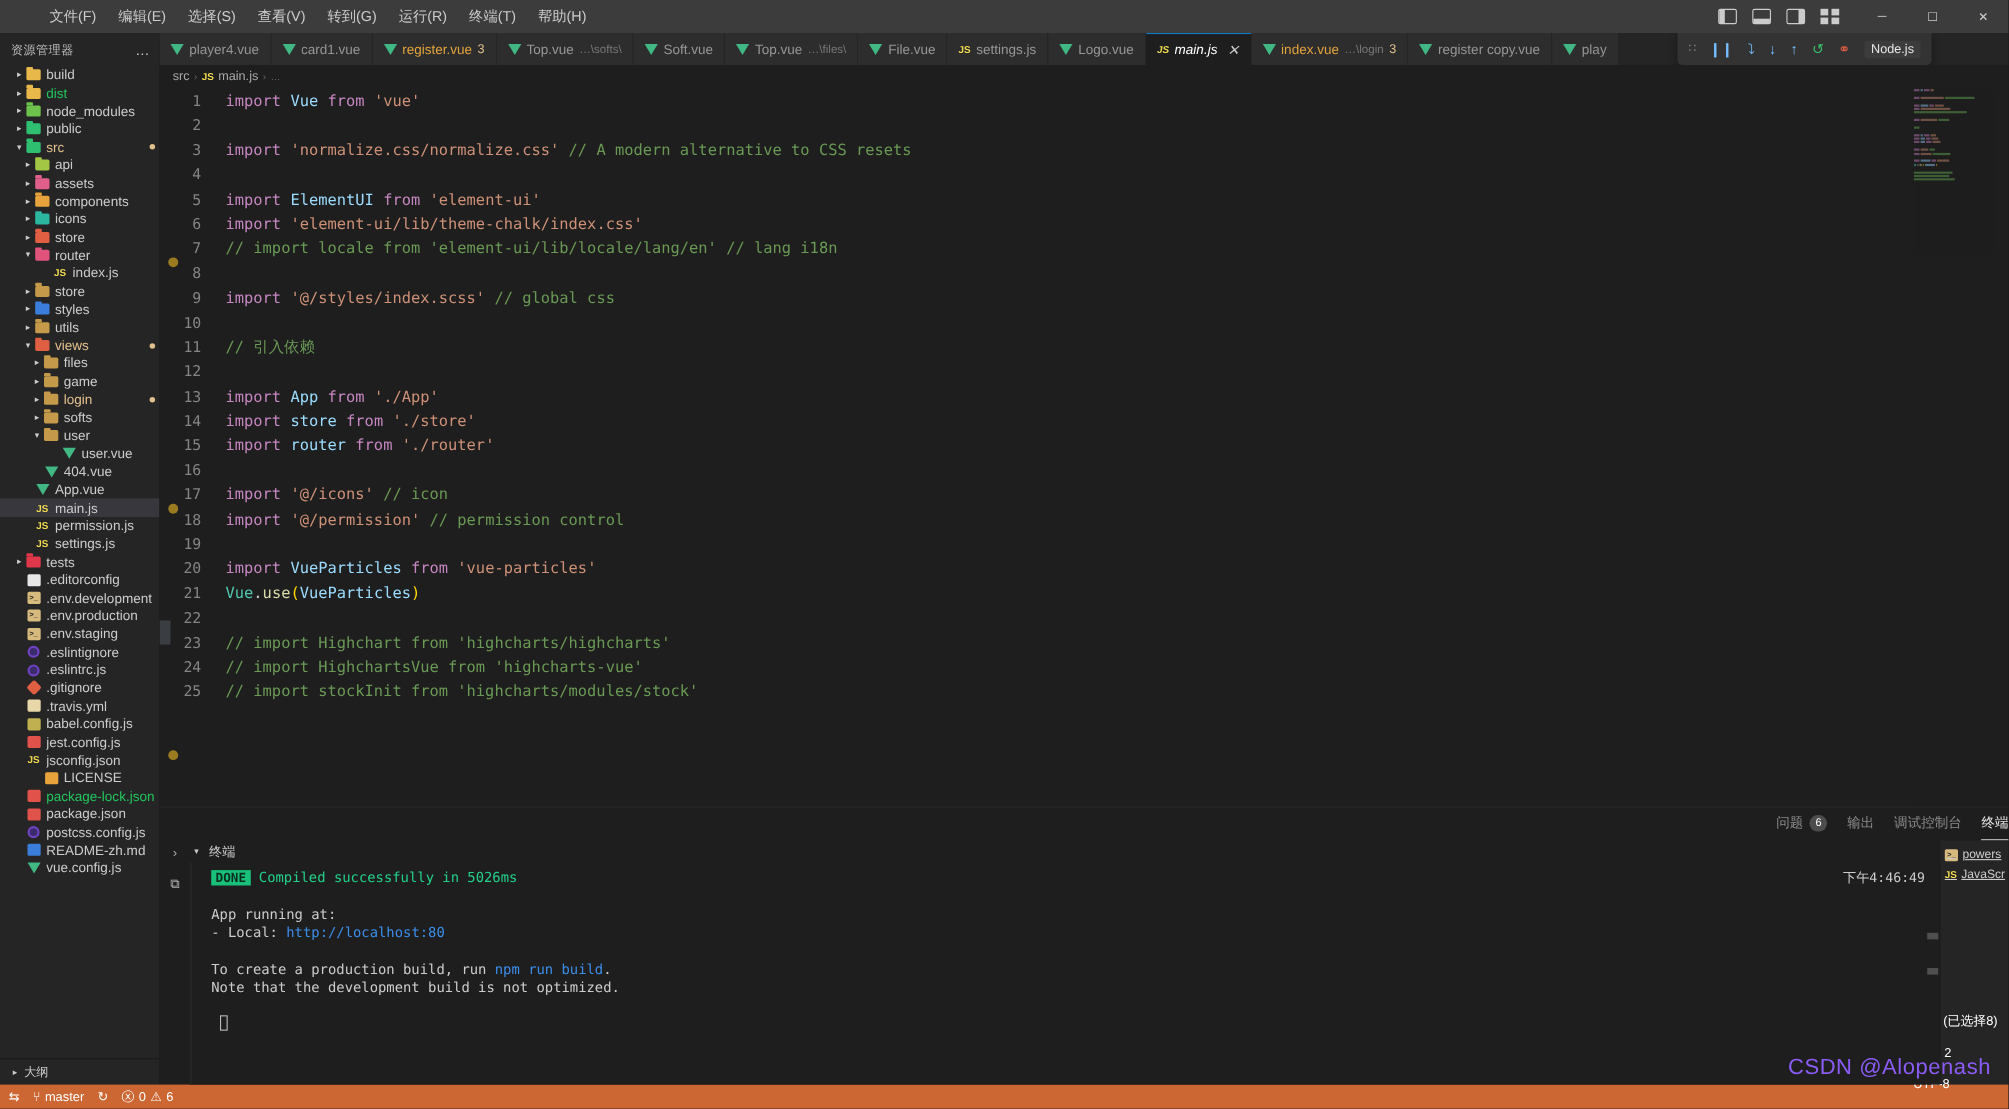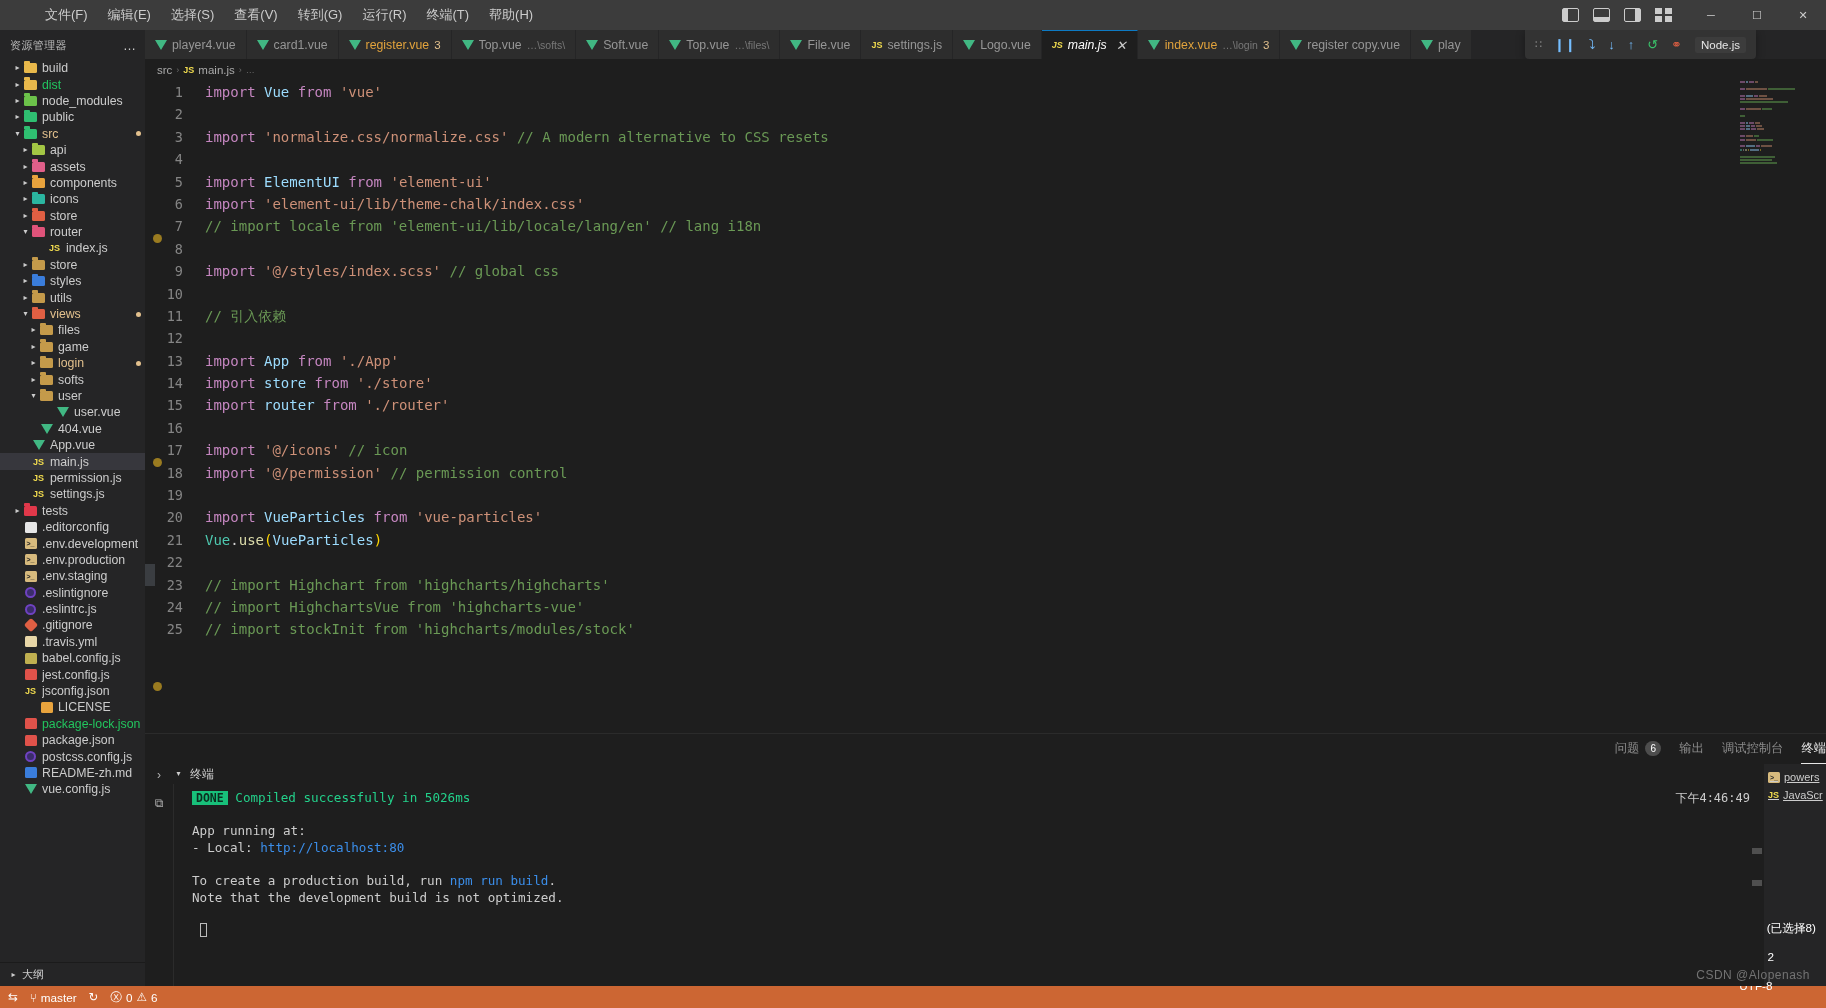--- a/index.html
+++ b/index.html
@@ -151,22 +151,22 @@
   .tr-item { display:flex; align-items:center; gap:4px; height:18px; padding-left:4px;
     white-space:nowrap; overflow:hidden;text-decoration:underline; }
   .scroll-nub { position:absolute; right:2px; width:10px; height:6px; background:#4f4f4f; }
 
   
   .statusbar { height:22px; flex:0 0 22px; background:#cc6633; display:flex;
     align-items:center; color:#ffffff; font-size:11.7px; }
   .sb-left { display:flex; align-items:center; gap:12px; padding-left:8px; }
   .sb-right { margin-left:auto; display:flex; align-items:center; gap:14px; padding-right:10px;flex-direction:column; }
   .sb-seg { display:flex; align-items:center; gap:4px; white-space:nowrap; }
-  .watermark { position:absolute; right:16px; bottom:26px; color:#737373;
-    font-size:12px; letter-spacing:.5px; }
+  .watermark { position:absolute; right:16px; bottom:26px; color:#8b5cf6;
+    font-size:20px; letter-spacing:.5px; }
 </style>
 </head>
 <body>
 
 <div class="titlebar">
   <div class="menu" id="menu-bar">
       <div class="menu-item">文件(F)</div>
       <div class="menu-item">编辑(E)</div>
       <div class="menu-item">选择(S)</div>
       <div class="menu-item">查看(V)</div>

